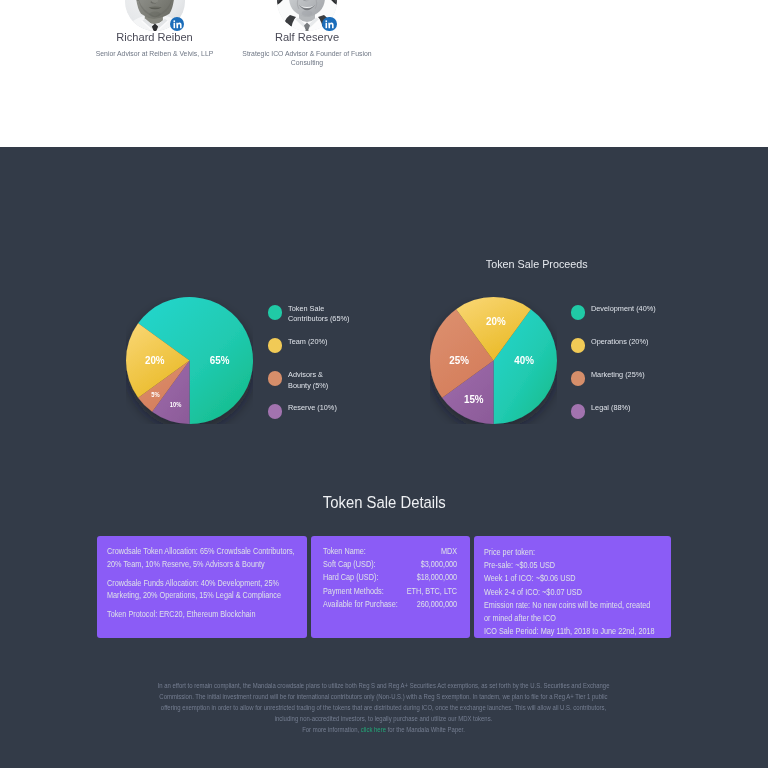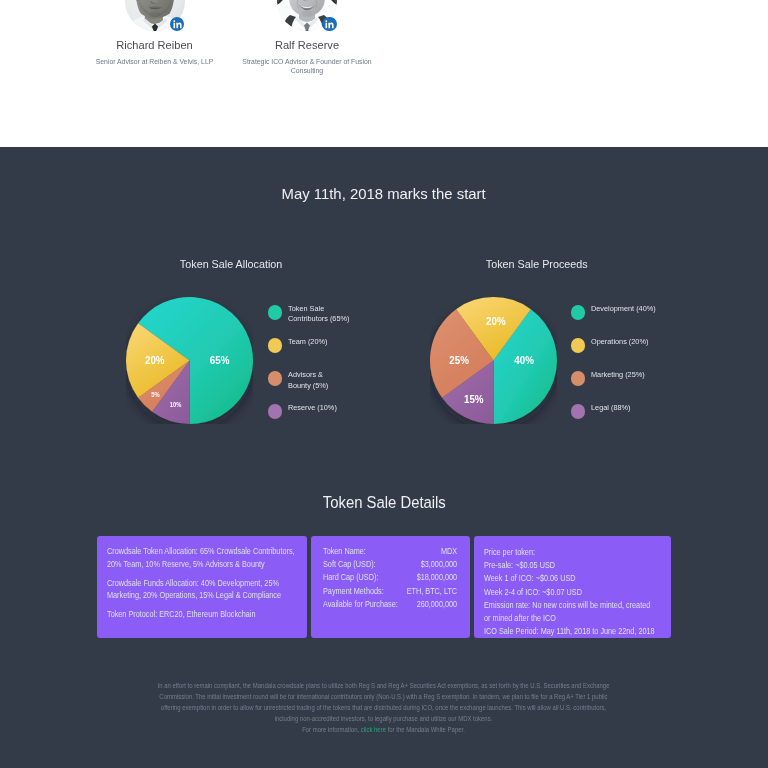--- a/index.html
+++ b/index.html
@@ -9,21 +9,21 @@
 
   
   .team{position:absolute;left:0;top:0;width:768px;height:147px;background:#fff;}
   .member{position:absolute;top:-29px;width:160px;text-align:center;}
   .m1{left:74.5px;}
   .m2{left:227px;}
   .avatar{position:relative;width:60px;height:60px;margin:0 auto;}
   .photo{position:absolute;inset:0;border-radius:50%;overflow:hidden;background:#e9ebee;}
   .li{position:absolute;left:45.1px;top:45.6px;width:14.5px;height:14.5px;border-radius:50%;
       background:#1b6dba;display:flex;align-items:center;justify-content:center;}
-  .mname{margin-top:8px;font-size:11.1px;color:#4a4a57;
+  .mname{margin-top:0;font-size:11.1px;color:#4a4a57;
          transform:translateZ(0);}
   .mrole{margin-top:5.6px;font-size:6.85px;line-height:9.6px;color:#6e7684;
          transform:translateZ(0);}
 
   
   .dark{position:absolute;left:0;top:147px;width:768px;height:621px;background:#333b48;}
   .headline{position:absolute;left:0;top:184.5px;width:768px;text-align:center;
             font-size:15.55px;line-height:18.5px;color:#eef0f3;font-weight:400;}
   .headline span{display:inline-block;transform:scaleX(0.958);}
 
@@ -204,25 +204,23 @@
       </div>
       <div class="mname">Ralf Reserve</div>
       <div class="mrole">Strategic ICO Advisor &amp; Founder of Fusion Consulting</div>
     </div>
 
   </div>
 
   <div class="dark"></div>
 
   <div class="headline">
-    <div><span>May 11th, 2018 marks the start</span></div>
   </div>
 
   <div class="chart left">
-    <div class="ctitle"><span>Token Sale Allocation</span></div>
     <div class="pie" style="left:46.5px;top:40.1px;width:127px;height:127px;">
       <svg width="127" height="127" viewBox="0 0 127 127">
         <defs>
           <linearGradient id="gTeal" x1="0.05" y1="0" x2="0.95" y2="1">
             <stop offset="0%" stop-color="#25d6cd"></stop>
               <stop offset="55%" stop-color="#20cab0"></stop>
             <stop offset="100%" stop-color="#14ba86"></stop>
           </linearGradient>
           <linearGradient id="gYellow" x1="0.1" y1="0" x2="0.7" y2="1">
             <stop offset="0%" stop-color="#f9d673"></stop>

